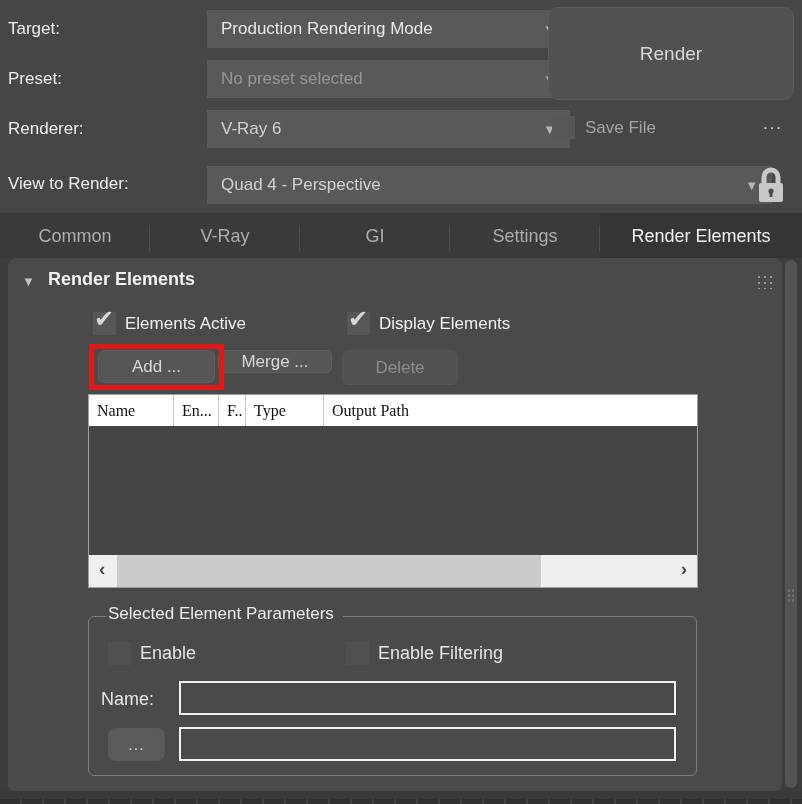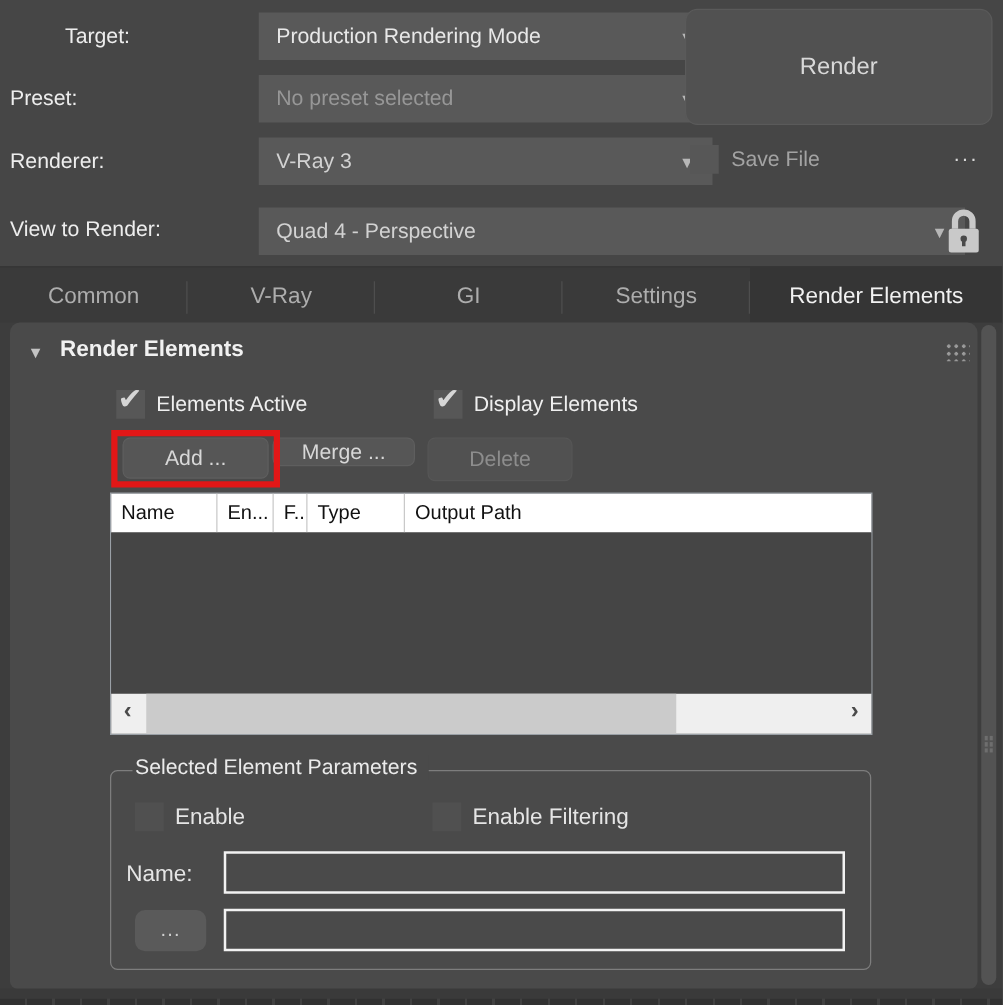--- a/index.html
+++ b/index.html
@@ -63,21 +63,21 @@
       box-sizing:border-box;border:1px solid #5e5e5e;}
   .btn.disabled{background:#515151;color:#8d8d8d;border-color:#565656;}
   .red-annot{position:absolute;left:81px;top:86px;width:135px;height:46px;
       border:5px solid #e21717;box-sizing:border-box;}
 
   
   .etable{position:absolute;left:80px;top:136px;width:608px;height:192px;
       border:1px solid #9aa0a6;background:#454545;box-sizing:content-box;}
   .ehead{position:absolute;left:0;top:0;width:608px;height:31px;background:#ffffff;display:flex;}
   .ehead .col{height:31px;display:flex;align-items:center;padding-left:8px;box-sizing:border-box;
-      font-size:16px;color:#111;border-right:1px solid #c9c9c9;white-space:nowrap;overflow:hidden;}
+      font-size:16px;color:#111;border-right:1px solid #c9c9c9;white-space:nowrap;overflow:hidden;font-family:Liberation Serif, serif;}
   .ehead .col:last-child{border-right:none;}
   .ebody{position:absolute;left:0;top:31px;width:608px;height:129px;background:#454545;}
   .hscroll{position:absolute;left:0;top:160px;width:608px;height:32px;background:#efefef;}
   .hscroll .la,.hscroll .ra{position:absolute;top:3px;font-size:19px;font-weight:bold;color:#4a4a4a;}
   .hscroll .la{left:10px;}
   .hscroll .ra{right:10px;}
   .hscroll .thumb{position:absolute;left:28px;top:0;width:424px;height:32px;background:#cbcbcb;}
 
   
   .groupbox{position:absolute;left:80px;top:358px;width:609px;height:160px;
@@ -93,35 +93,35 @@
 
   .bottom-strip{position:absolute;left:0;top:791px;width:802px;height:13px;background:#3a3a3a;}
   .bottom-ticks{position:absolute;left:0;top:8px;width:802px;height:5px;
       background:repeating-linear-gradient(90deg,#313131 0 20px,#414141 20px 22px);}
 </style>
 </head>
 <body>
 
 <div id="app">
 
-  <span class="row-label" style="top:19px;margin-left:44px;">Target:</span>
+  <span class="row-label" style="top:19px;">Target:</span>
   <span class="row-label" style="top:69px;">Preset:</span>
   <span class="row-label" style="top:119px;">Renderer:</span>
   <span class="row-label" style="top:174px;">View to Render:</span>
 
   <div class="dropdown" style="left:175px;top:10px;width:363px;">
     <span class="val val-bright">Production Rendering Mode</span>
     <span class="arrow">▼</span>
   </div>
   <div class="dropdown" style="left:175px;top:60px;width:363px;">
     <span class="val val-dim">No preset selected</span>
     <span class="arrow">▼</span>
   </div>
   <div class="dropdown" style="left:175px;top:110px;width:363px;">
-    <span class="val">V-Ray 3</span>
+    <span class="val">V-Ray 6</span>
     <span class="arrow">▼</span>
   </div>
   <div class="dropdown" style="left:175px;top:166px;width:565px;">
     <span class="val">Quad 4 - Perspective</span>
     <span class="arrow">▼</span>
   </div>
 
   <div class="render-btn">
     <span>Render</span>
   </div>

